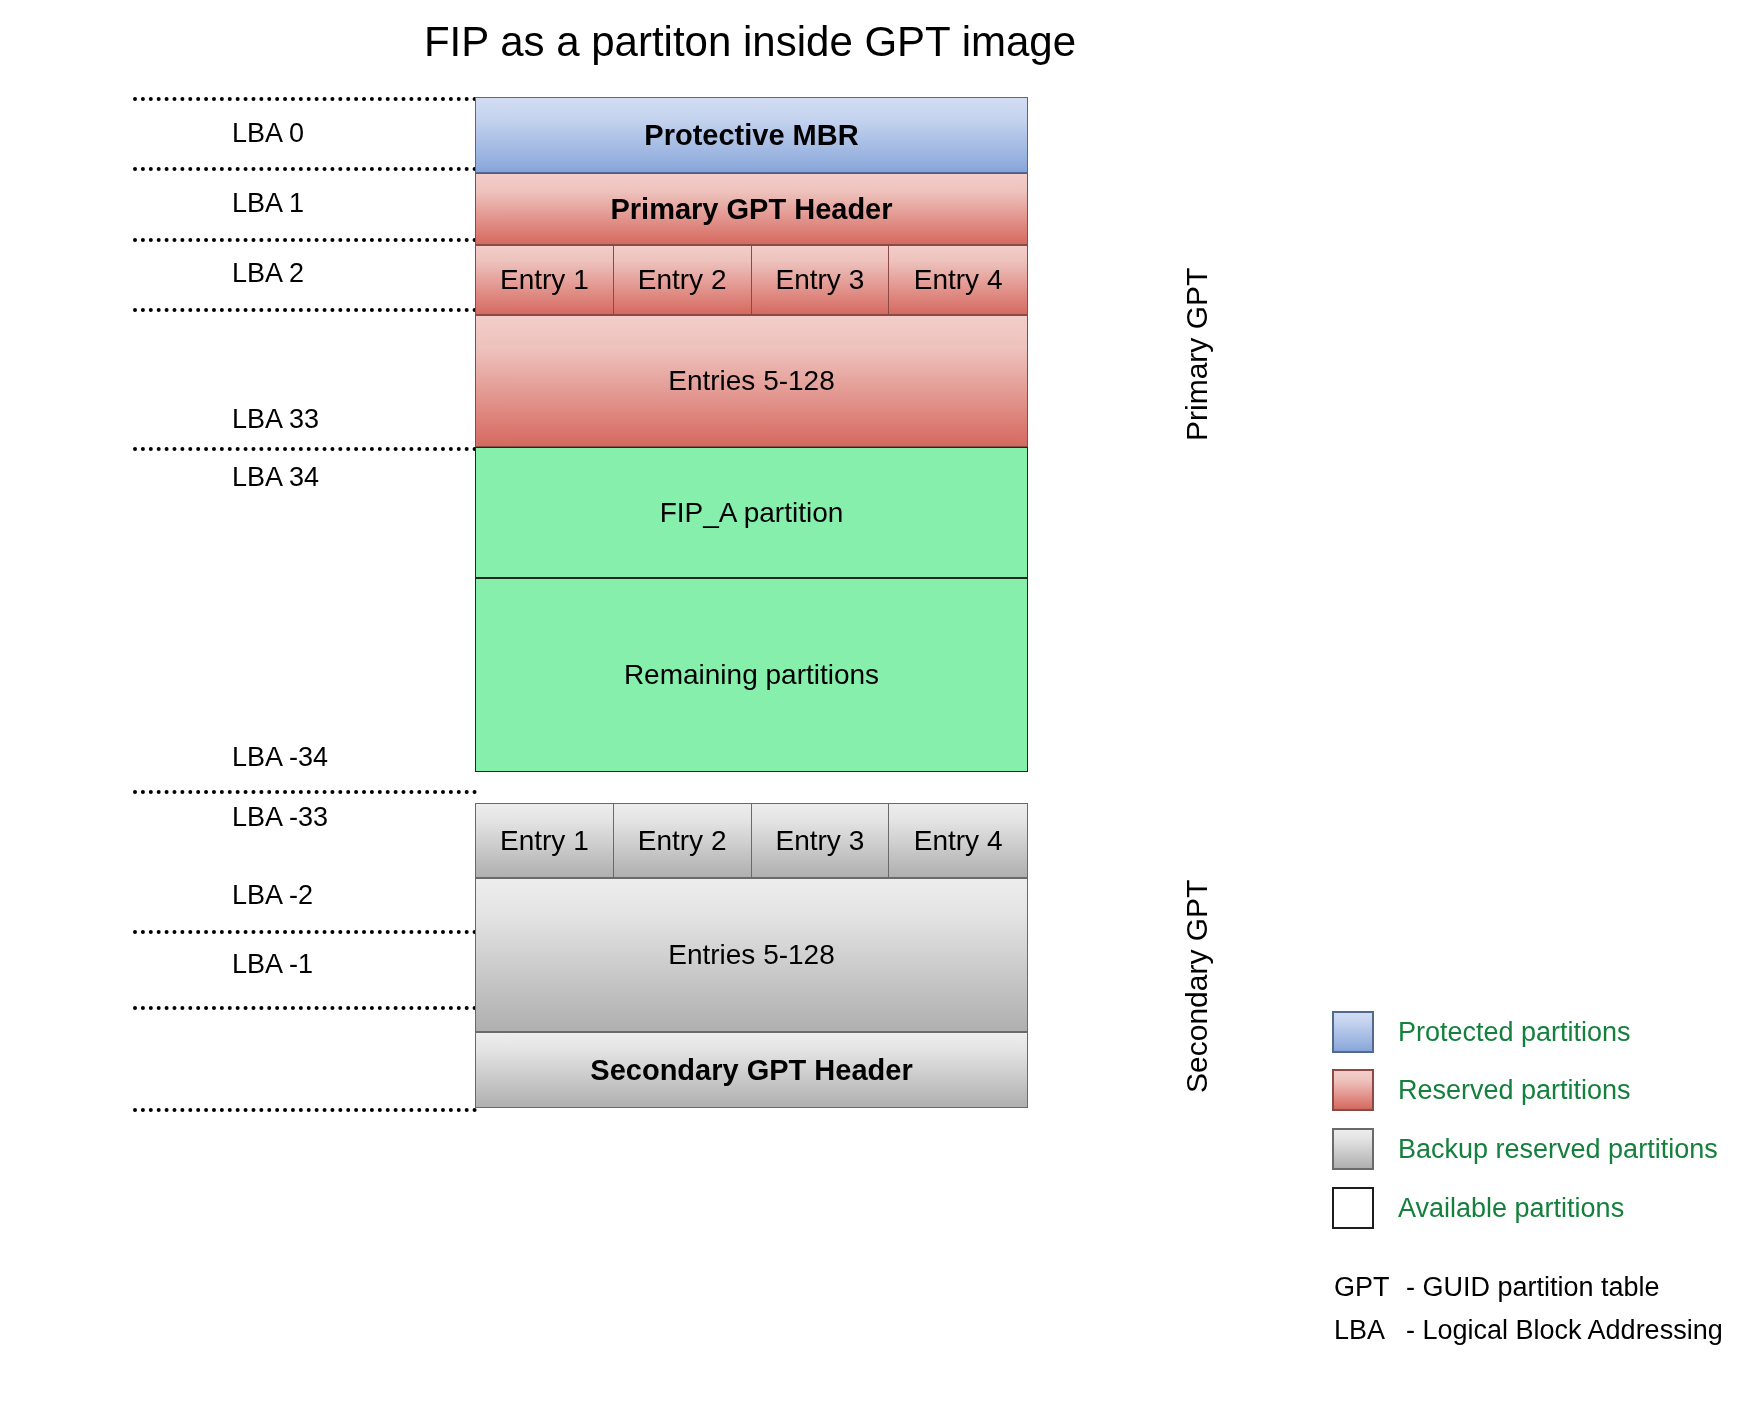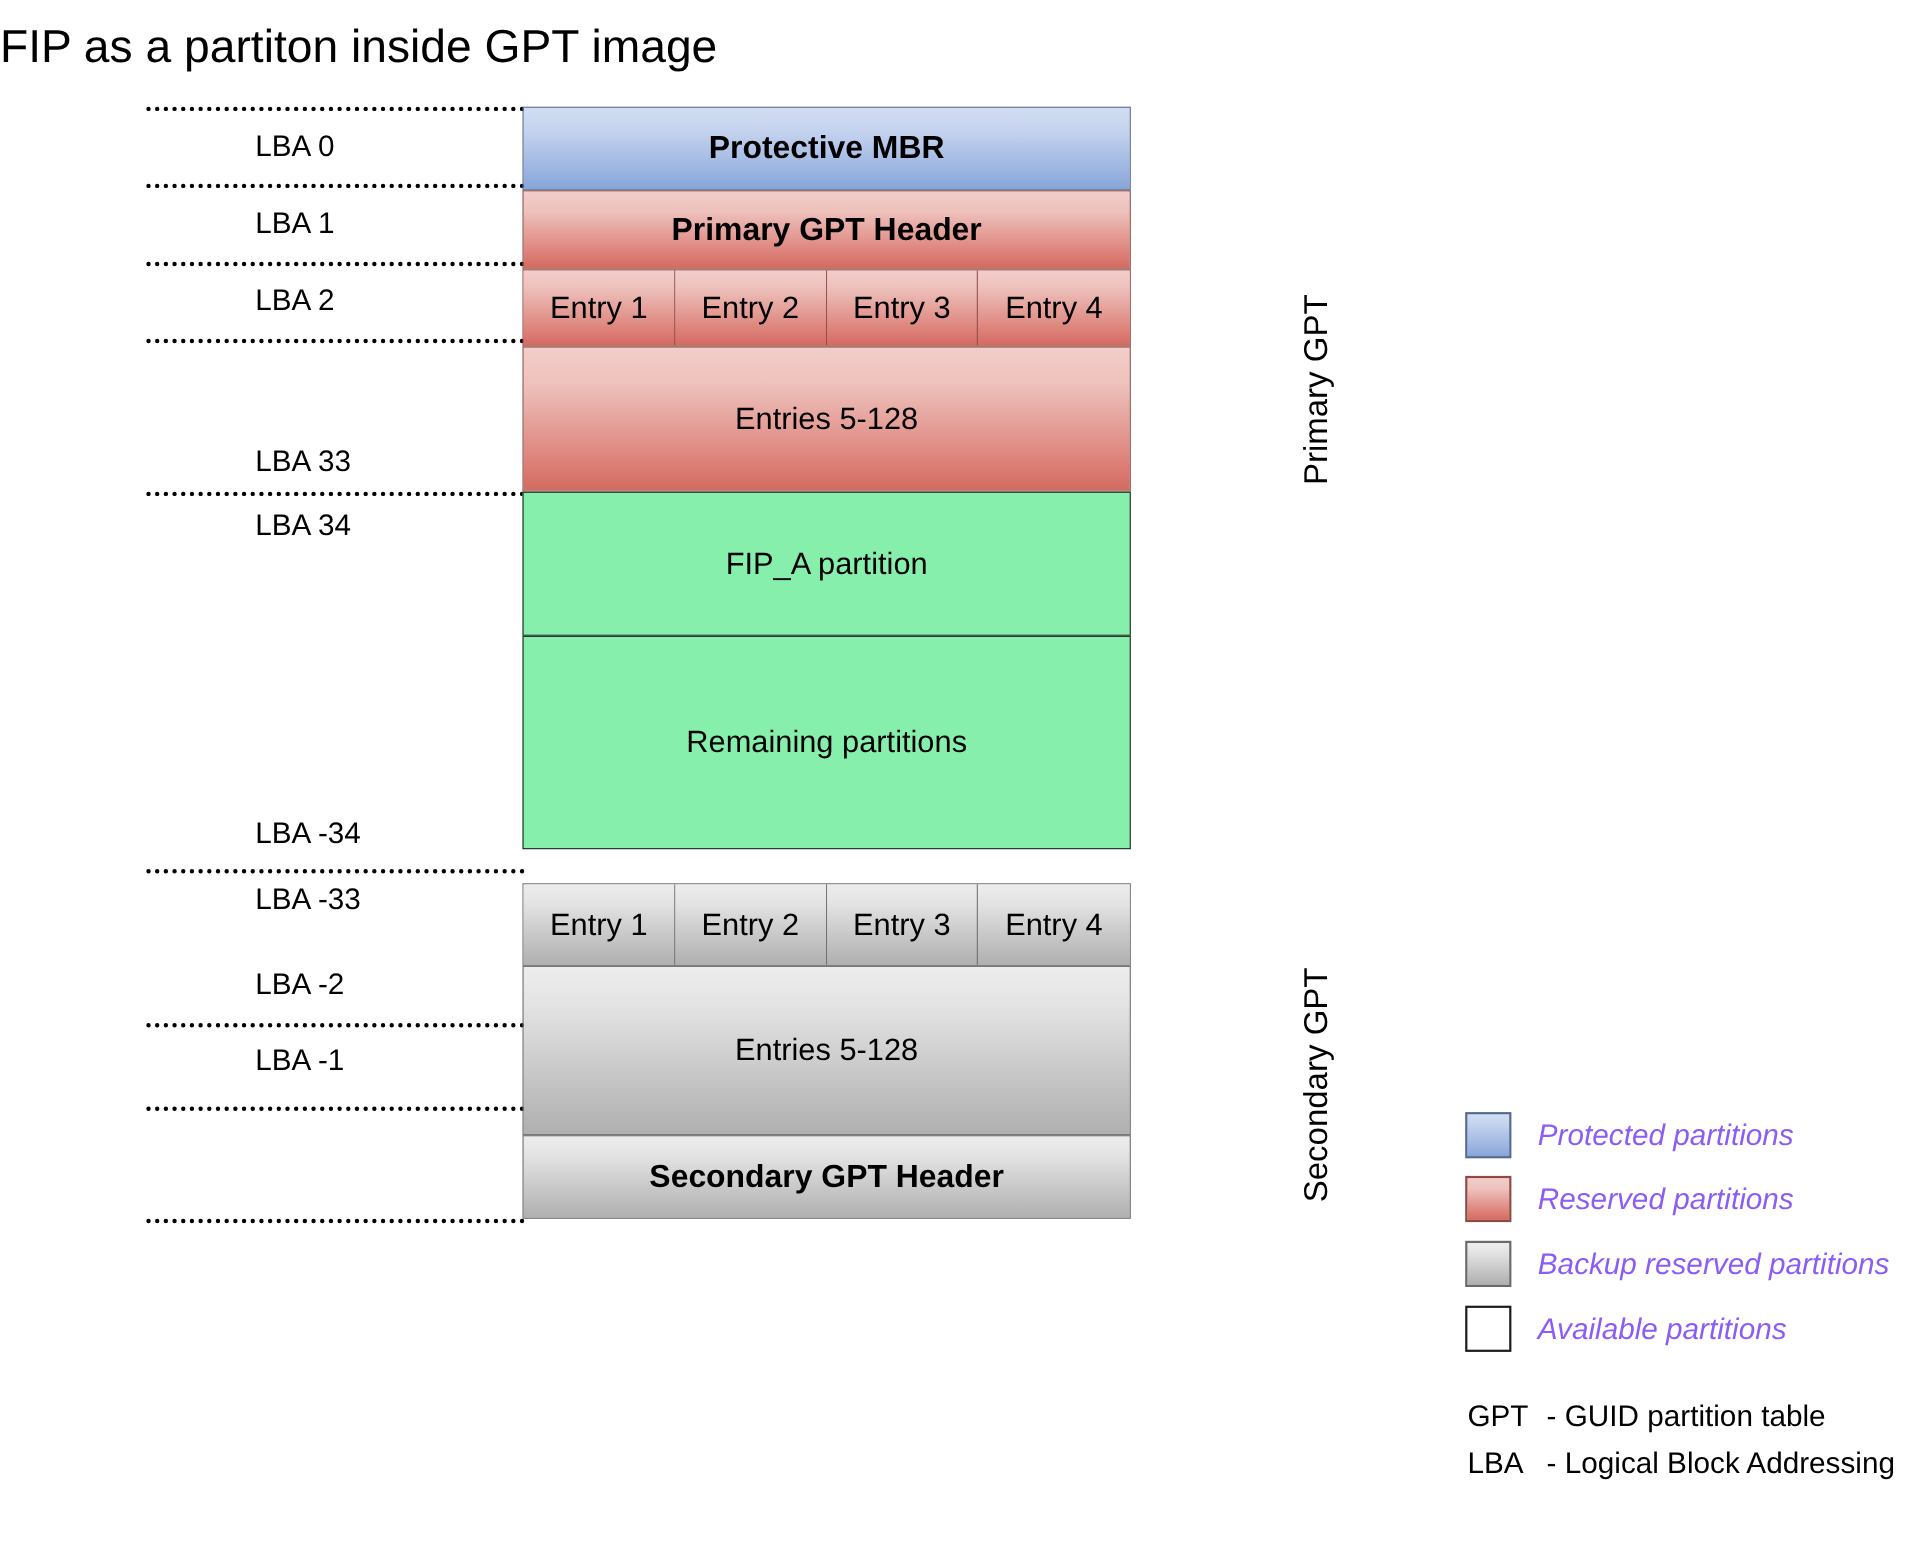--- a/index.html
+++ b/index.html
@@ -13,21 +13,21 @@
     font-family: "Liberation Sans", sans-serif;
     color: #000000;
     overflow: hidden;
   }
 
   
   #title {
     position: absolute;
     left: 0; top: 18px;
     width: 1500px;
-    text-align: left;
+    text-align: center;
     font-size: 42px;
     font-weight: 400;
     letter-spacing: 0px;
     color: #000;
   }
 
   
   #diagram {
     position: absolute;
     left: 475px; top: 97px;
@@ -137,22 +137,21 @@
     flex: 0 0 auto;
   }
   .swatch.blue  { background: linear-gradient(to bottom, #d2ddf2 0%, #c3d2ee 25%, #8fabdc 92%, #87a4d8 100%); border-color:#53698f;}
   .swatch.red   { background: linear-gradient(to bottom, #f2cdc9 0%, #eec2bd 25%, #d9756c 90%, #d26b62 100%); border-color:#8d4a45;}
   .swatch.gray  { background: linear-gradient(to bottom, #ededed 0%, #e4e4e4 22%, #b6b6b6 90%, #b0b0b0 100%); border-color:#6a6a6a;}
   .swatch.white { background: #ffffff; border-color:#1c1c1c;}
   .legend-text {
     margin-left: 24px;
     font-size: 27px;
     white-space: nowrap;
-    color: #8b5cf6;
-    font-style: italic;
+    color: #15803d;
   }
 
   
   #abbrev {
     position: absolute;
     left: 1334px; top: 1272px;
     font-size: 27px;
     color: #000;
   }
   .abbrev-row { display: flex; margin-bottom: 12px; white-space: nowrap; }

